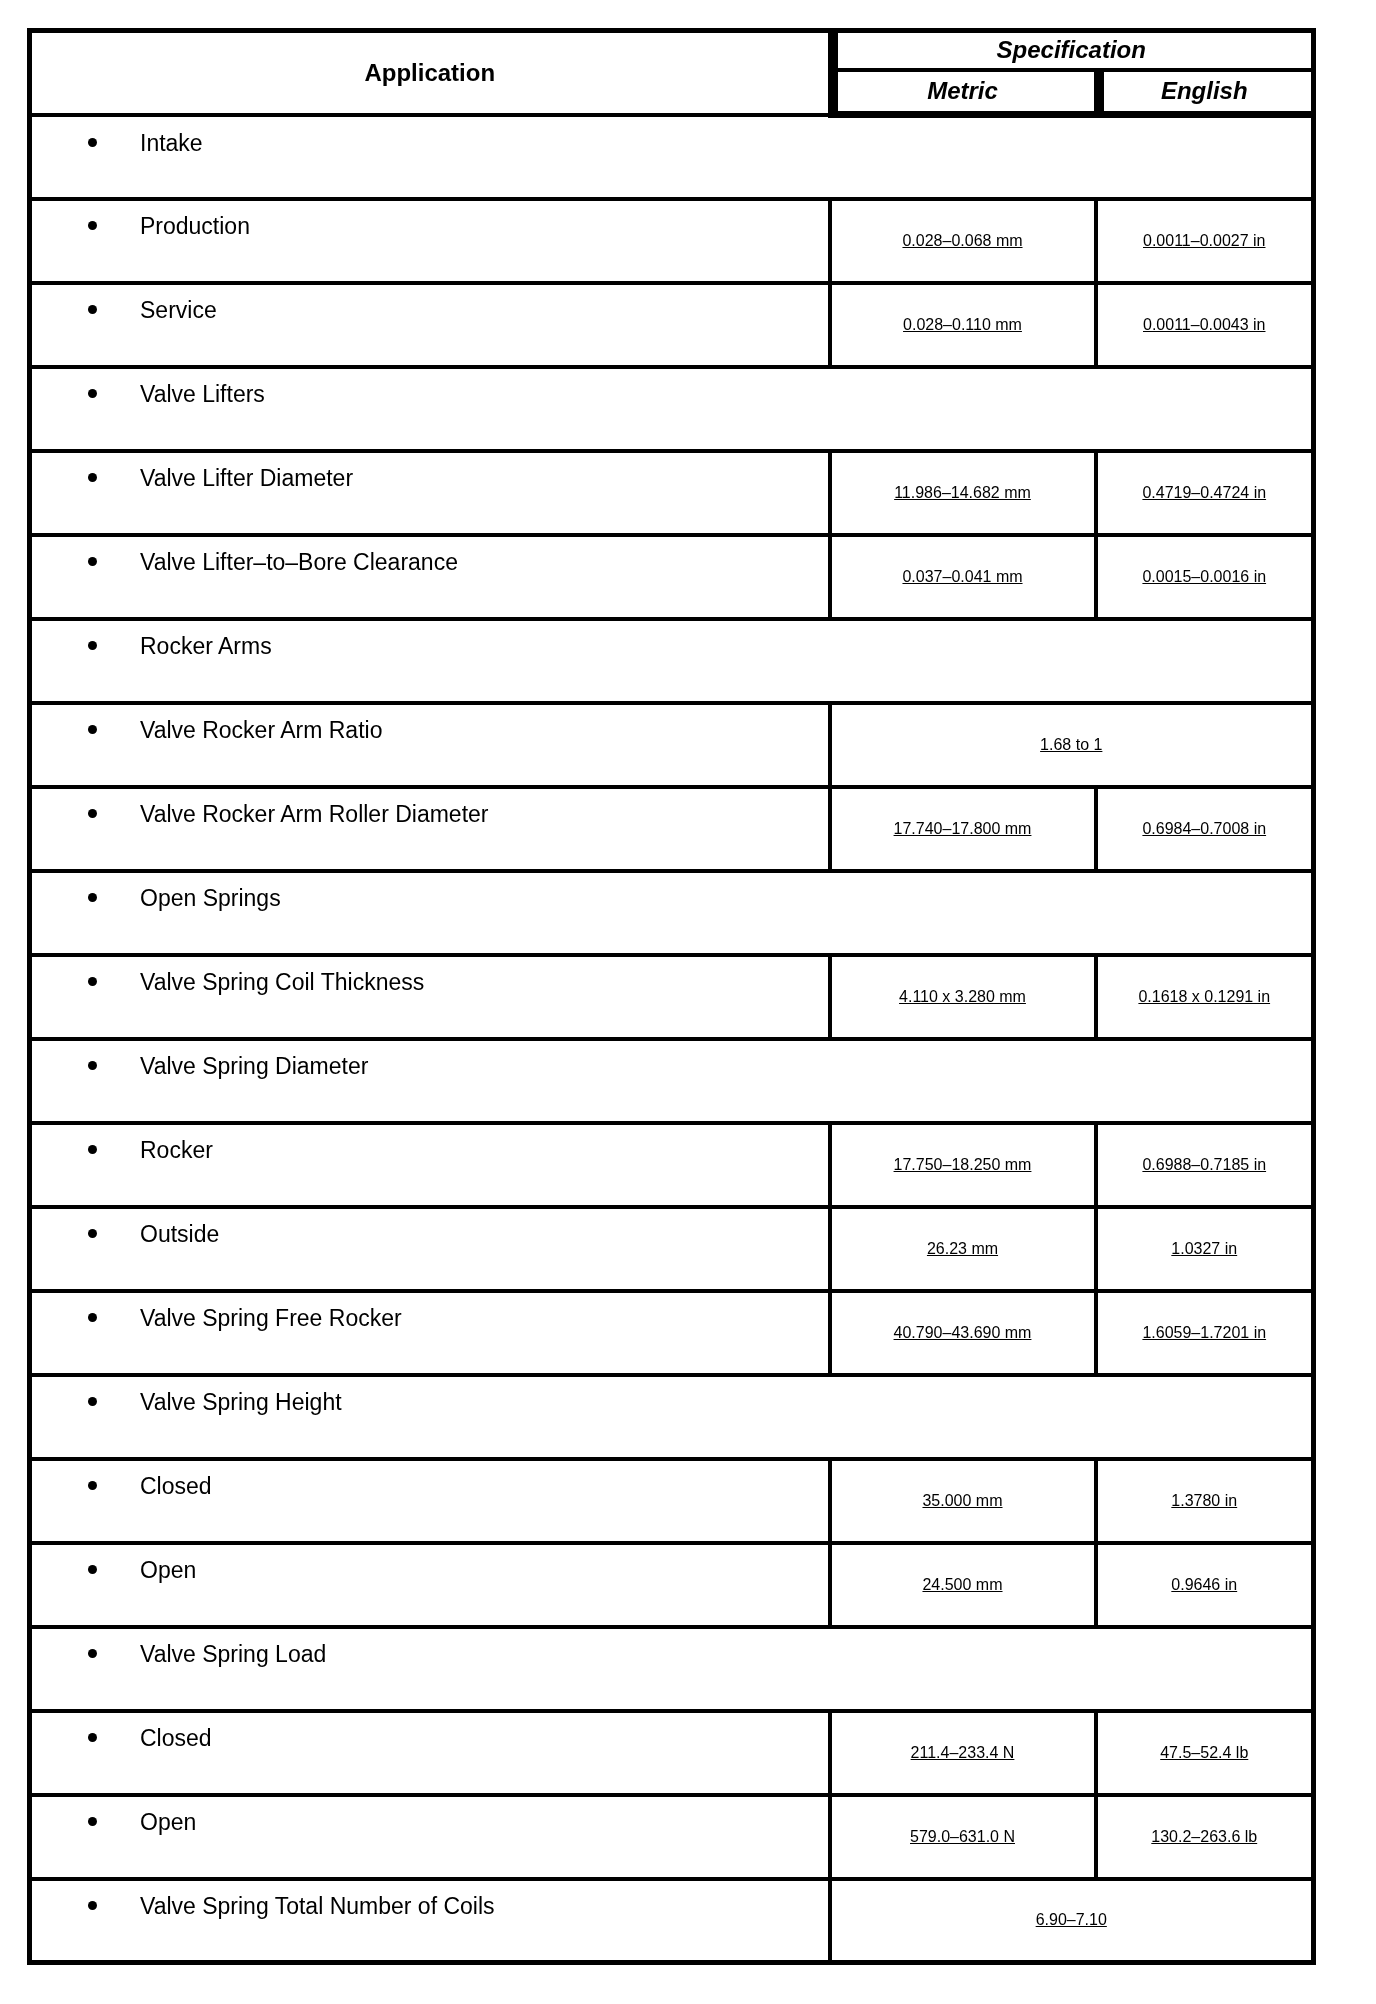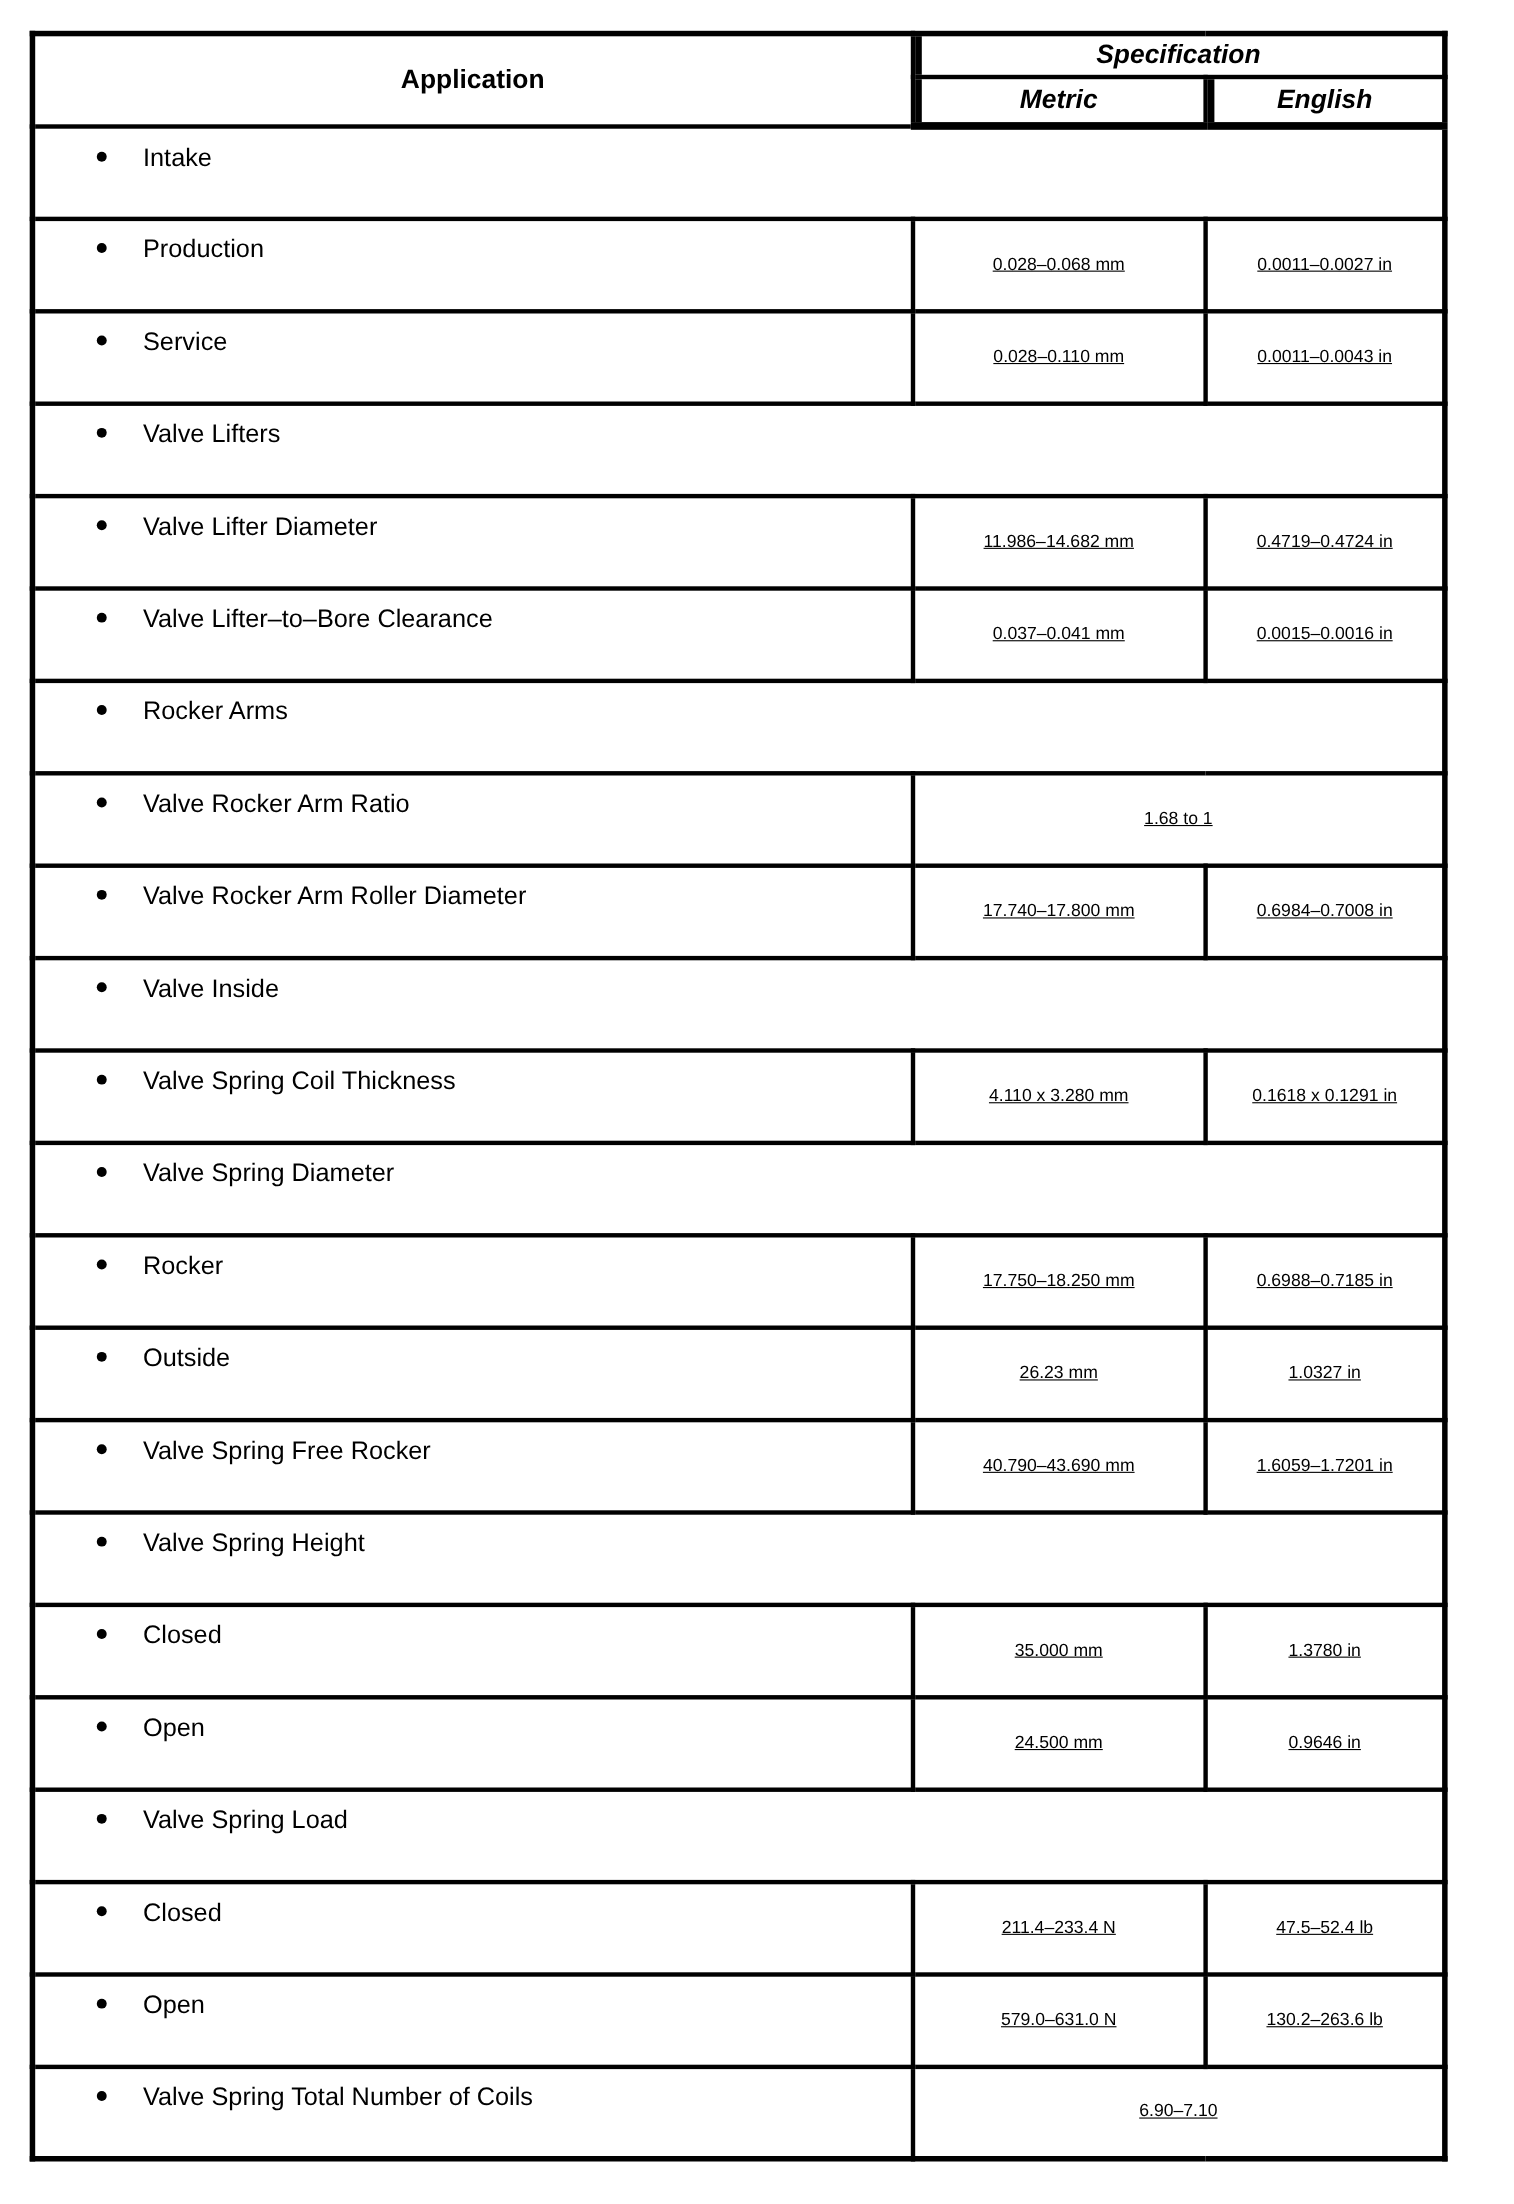--- a/index.html
+++ b/index.html
@@ -50,20 +50,21 @@
 
   tbody tr { height: 84px; }
   td.label-cell {
     vertical-align: top;
     padding: 0;
   }
   .label-wrap {
     display: flex;
     align-items: flex-start;
     padding-top: 11px;
+    gap: 10px;
   }
   .bullet {
     flex: 0 0 auto;
     width: 9px;
     height: 9px;
     border-radius: 50%;
     background: #000;
     margin-left: 56px;
     margin-top: 9px;
   }
@@ -183,21 +184,21 @@
               <span class="lbl">Valve Rocker Arm Roller Diameter</span>
             </div>
           </td>
           <td class="val">17.740–17.800 mm</td>
           <td class="val">0.6984–0.7008 in</td>
         </tr>
         <tr>
           <td class="label-cell" colspan="3">
             <div class="label-wrap">
               <span class="bullet"></span>
-              <span class="lbl">Valve Inside</span>
+              <span class="lbl">Open Springs</span>
             </div>
           </td>
         </tr>
         <tr>
           <td class="label-cell">
             <div class="label-wrap">
               <span class="bullet"></span>
               <span class="lbl">Valve Spring Coil Thickness</span>
             </div>
           </td>

